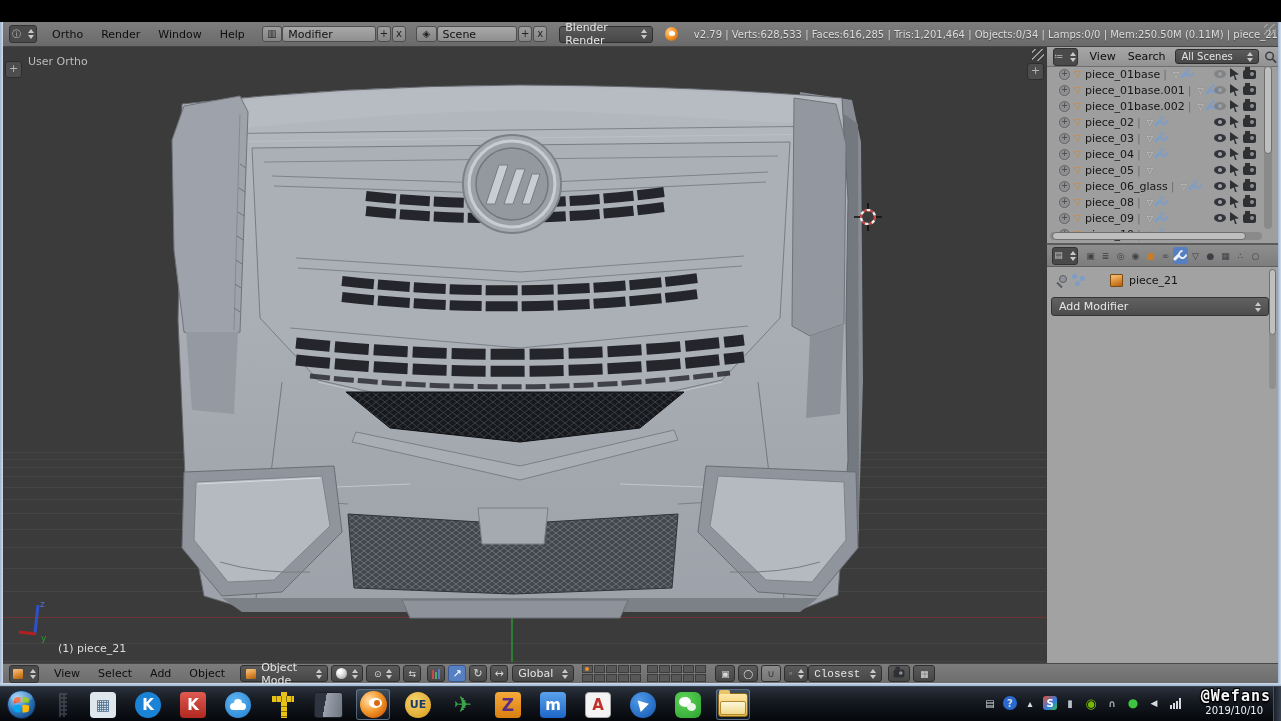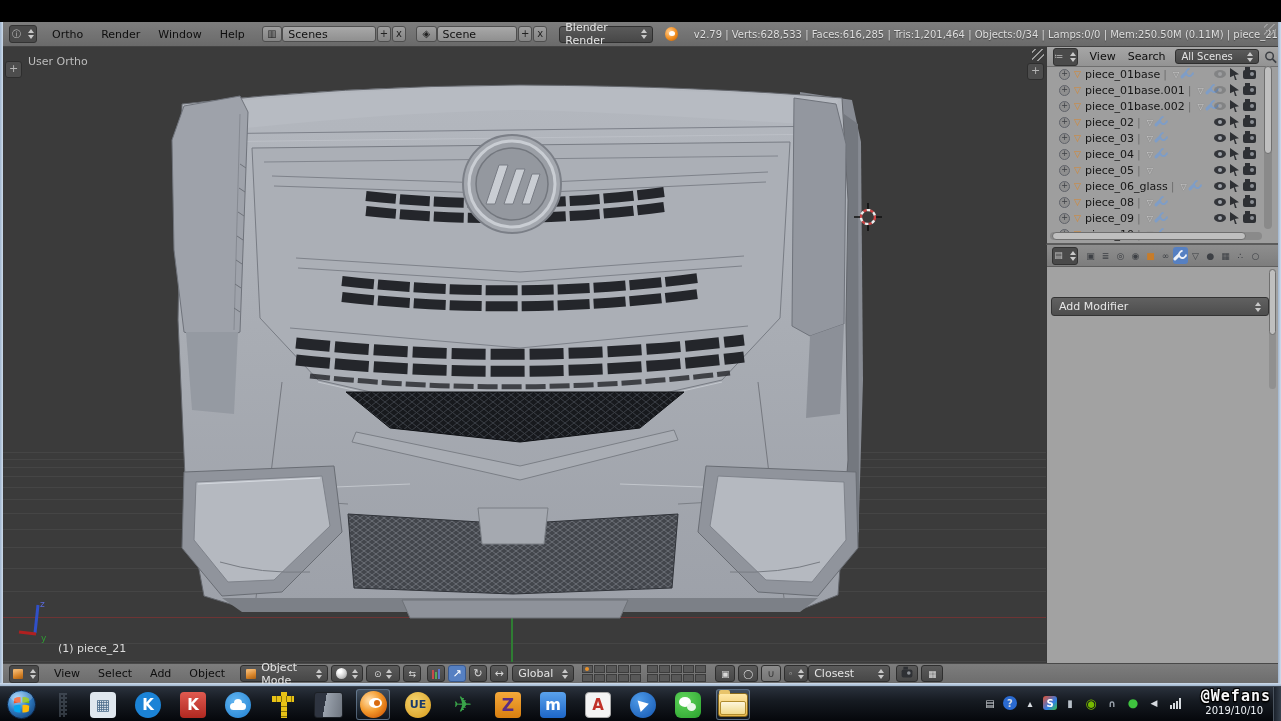--- a/index.html
+++ b/index.html
@@ -169,21 +169,21 @@
     <span class="ed-btn">
         <span class="ed-glyph">ⓘ</span>
         <span class="dd"></span>
       </span>
     <span class="menu-item">Ortho</span>
     <span class="menu-item">Render</span>
     <span class="menu-item">Window</span>
     <span class="menu-item">Help</span>
     <span class="sq-btn" style="width:22px;margin-left:8px;">▥</span>
     <span class="field" style="width:100px;">
-        <span>Scenes</span>
+        <span>Modifier</span>
       </span>
     <span class="sq-btn">+</span>
     <span class="sq-btn">x</span>
     <span class="sq-btn" style="width:22px;margin-left:10px;">◈</span>
     <span class="field" style="width:86px;">
         <span>Scene</span>
       </span>
     <span class="sq-btn">+</span>
     <span class="sq-btn">x</span>
     <span class="darkfield" style="width:100px;margin-left:12px;">
@@ -479,20 +479,30 @@
       <span class="ptab">∞</span>
       <span class="ptab active">
           <span class="wrench"></span>
         </span>
       <span class="ptab">▽</span>
       <span class="ptab">●</span>
       <span class="ptab">▦</span>
       <span class="ptab">∴</span>
       <span class="ptab">○</span>
     </div>
+    <div id="breadcrumb">
+      <span class="pin-ico"></span>
+      <span class="nodes-ico">
+          <i style="left:0;top:0;"></i>
+          <i style="left:8px;top:2px;"></i>
+          <i style="left:3px;top:7px;"></i>
+        </span>
+      <span class="cube-ico"></span>
+      <span>piece_21</span>
+    </div>
     <div id="addmod">
       <span>Add Modifier</span>
       <span class="dd" style="margin-left:auto;"></span>
     </div>
     <div class="scroll-v" style="right:2px;top:24px;width:7px;height:120px;background:#909090;">
       <div class="thumb" style="left:0;top:0;width:7px;height:66px;"></div>
     </div>
   </div>
 
   <div id="vheader">
@@ -566,21 +576,21 @@
     <span class="mini-btn" style="width:20px;">
         <span class="glyph-w">◯</span>
       </span>
     <span class="mini-btn lit" style="width:20px;">
         <span style="font-size:10px;color:#2e2e2e;">∪</span>
       </span>
     <span class="mini-btn" style="width:24px;">
         <span class="glyph-w">◦</span>
         <span class="dd"></span>
       </span>
-    <span class="darkfield" style="width:82px;">
+    <span class="darkfield" style="width:74px;font-family:Liberation Mono, monospace;">
       <span>Closest</span>
         <span class="dd" style="margin-left:auto;"></span>
     </span>
     <span class="mini-btn" style="width:22px;margin-left:6px;">
         <span class="cam-ico" style="transform:scale(.9);"></span>
       </span>
     <span class="mini-btn" style="width:22px;">
         <span class="glyph-w">▦</span>
       </span>
   </div>

